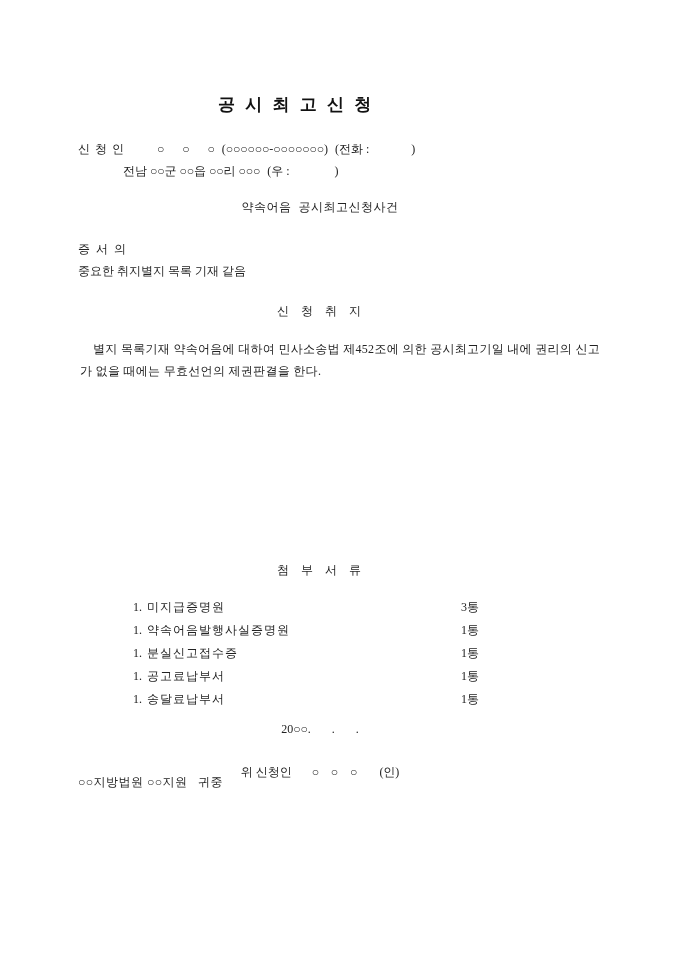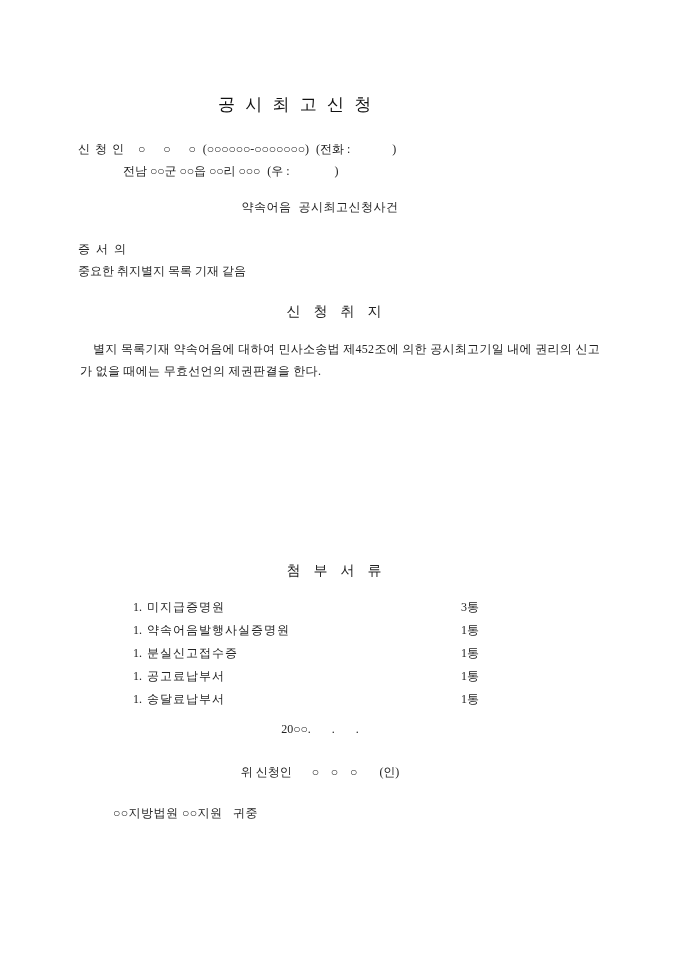--- a/index.html
+++ b/index.html
@@ -24,41 +24,41 @@
     height: 962px;
     background: #ffffff;
   }
   .t { white-space: pre-wrap; }
   .abs { position: absolute; }
 
   .doc-title {
     left: 0; top: 93px; width: 592px;
     text-align: center;
     font-size: 17px;
-    font-weight: normal;
+    font-weight: bold;
     letter-spacing: 3px;
     color: #111111;
   }
   
   .center-320 {
     left: 0; width: 640px;
     text-align: center;
   }
   .case-name   { top: 199px; letter-spacing: 0.5px; }
-  .sec-heading { letter-spacing: 2px; font-size: 14px; padding-left: 15px; }
+  .sec-heading { letter-spacing: 2px; font-size: 12px; }
   .h-purpose { top: 303px; }
   .h-cause   { top: 403px; }
   .h-attach  { top: 562px; }
 
   .applicant-line1 {
     left: 78px; top: 141px;
     display: flex;
     align-items: baseline;
   }
-  .applicant-line1 .lbl { letter-spacing: 1px; margin-right: 13px; text-align: center; }
+  .applicant-line1 .lbl { letter-spacing: 1px; margin-right: 32px; text-align: center; }
   .applicant-line1 .idnum { margin-left: 7px; }
   .applicant-line1 .phone { margin-left: 7px; }
   .applicant-line2 { left: 123px; top: 163px; display: flex; }
   .applicant-line2 .postal { margin-left: 7px; }
 
   .gist-line1 { left: 78px; top: 241px; }
   .gist-line2 { left: 78px; top: 263px; display: flex; }
   .gist-line2 .val { }
 
   .para {
@@ -86,21 +86,21 @@
 
   .date-line { top: 722px; }
   .sign-line {
     top: 764px;
     display: flex;
     justify-content: center;
     align-items: baseline;
   }
   .sign-line .name { margin-left: 20px; }
   .sign-line .seal { margin-left: 22px; }
-  .court-line { left: 78px; top: 805px; letter-spacing: 0.5px; margin-left: 35px; }
+  .court-line { left: 78px; top: 774px; letter-spacing: 0.5px; }
 </style>
 </head>
 <body>
 
 <div class="page">
 
   <div class="abs doc-title t">공 시 최 고 신 청</div>
 
   <div class="abs applicant-line1">
     <span class="t lbl">신 청 인</span>

